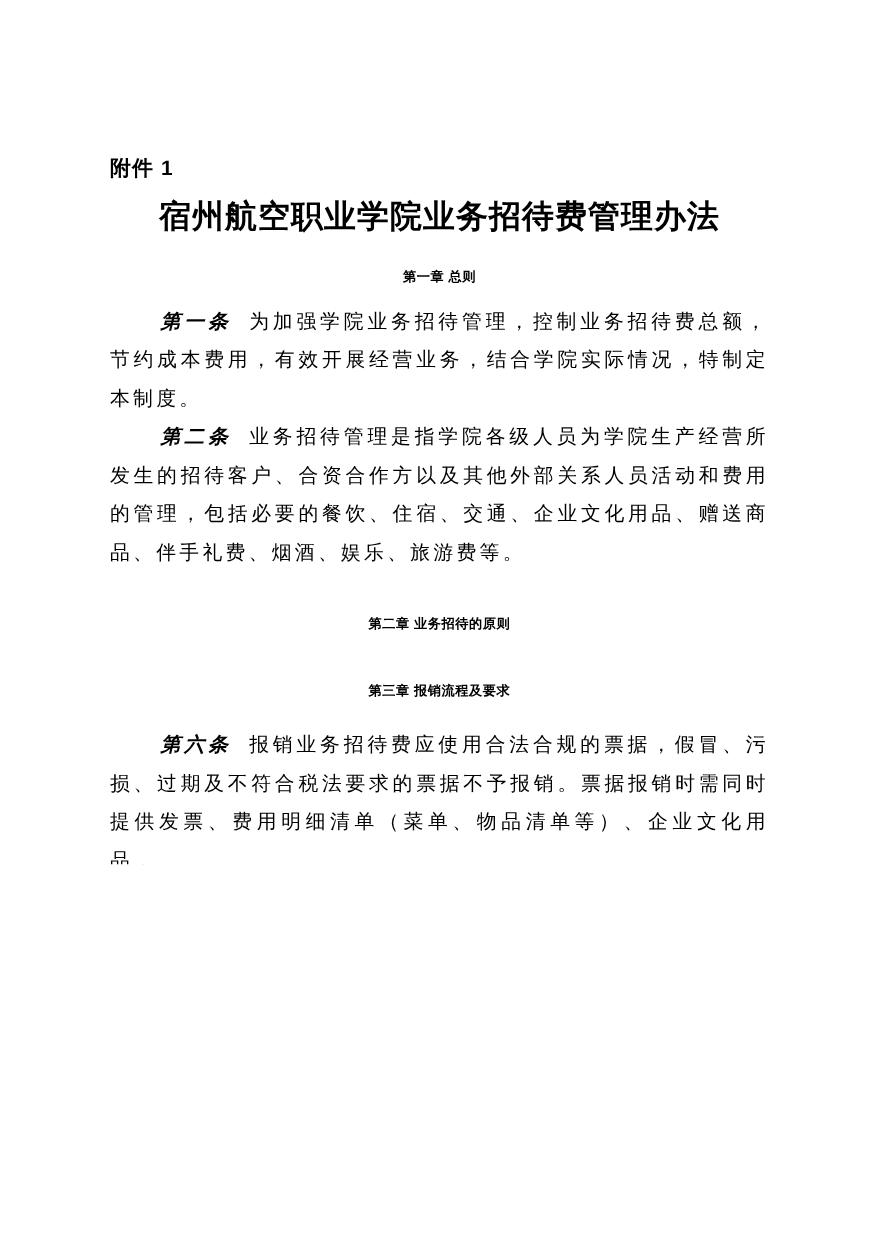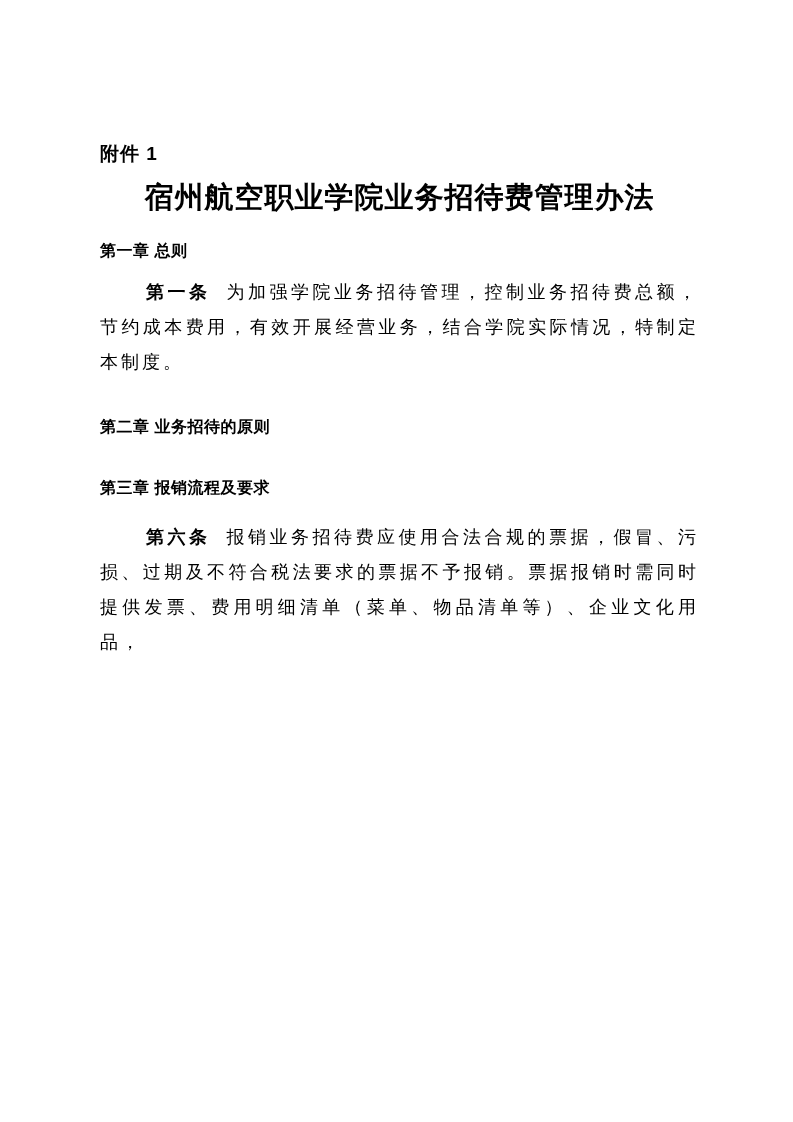--- a/index.html
+++ b/index.html
@@ -33,57 +33,61 @@
     font-weight: bold;
     font-size: 29px;
     line-height: 32px;
     letter-spacing: 1px;
     text-align: center;
   }
   .chapter {
     margin: 33px 0 18px 0;
     font-family: "Liberation Sans", "DejaVu Sans", sans-serif;
     font-weight: bold;
-    font-size: 16px;
+    font-size: 12px;
     line-height: 28px;
     letter-spacing: 0.5px;
-    text-align: left;
+    text-align: center;
   }
   .chapter.first {
     margin: 24px 0 10px 0;
   }
   .article {
     margin: 0;
     font-size: 18px;
     line-height: 35px;
     letter-spacing: 3px;
     text-align: justify;
     text-justify: inter-character;
     text-indent: 46px;
   }
   .article .article-label {
     font-weight: bold;
     margin-right: 16px;
+    font-style: italic;
   }
 </style>
 </head>
 <body>
 
 <div class="page">
 
   <div class="attachment">附件 1</div>
 
   <h1 class="doc-title">宿州航空职业学院业务招待费管理办法</h1>
 
   <h2 class="chapter first">第一章 总则</h2>
 
   <p class="article">
     <span class="article-label">第一条</span><span class="article-text">为加强学院业务招待管理，控制业务招待费总额，节约成本费用，有效开展经营业务，结合学院实际情况，特制定本制度。</span>
   </p>
 
+  <p class="article">
+    <span class="article-label">第二条</span><span class="article-text">业务招待管理是指学院各级人员为学院生产经营所发生的招待客户、合资合作方以及其他外部关系人员活动和费用的管理，包括必要的餐饮、住宿、交通、企业文化用品、赠送商品、伴手礼费、烟酒、娱乐、旅游费等。</span>
+  </p>
 
 
   <h2 class="chapter">第二章 业务招待的原则</h2>
 
 
   <h2 class="chapter">第三章 报销流程及要求</h2>
 
 
   <p class="article">
     <span class="article-label">第六条</span><span class="article-text">报销业务招待费应使用合法合规的票据，假冒、污损、过期及不符合税法要求的票据不予报销。票据报销时需同时提供发票、费用明细清单（菜单、物品清单等）、企业文化用品，</span>

